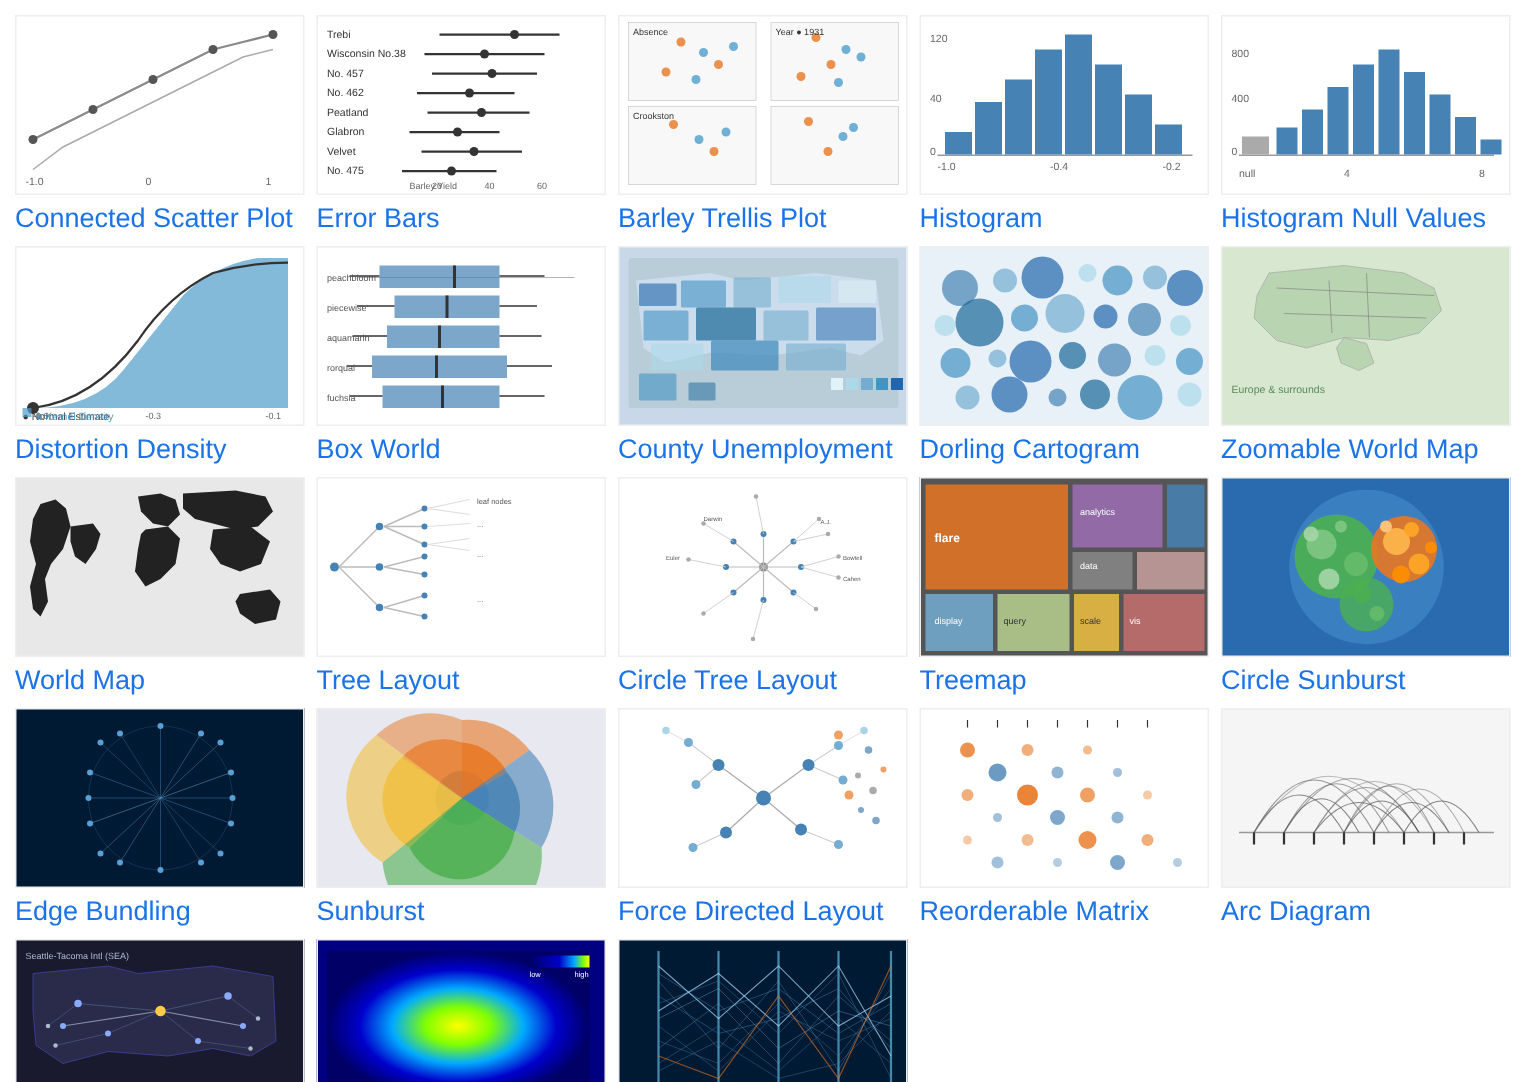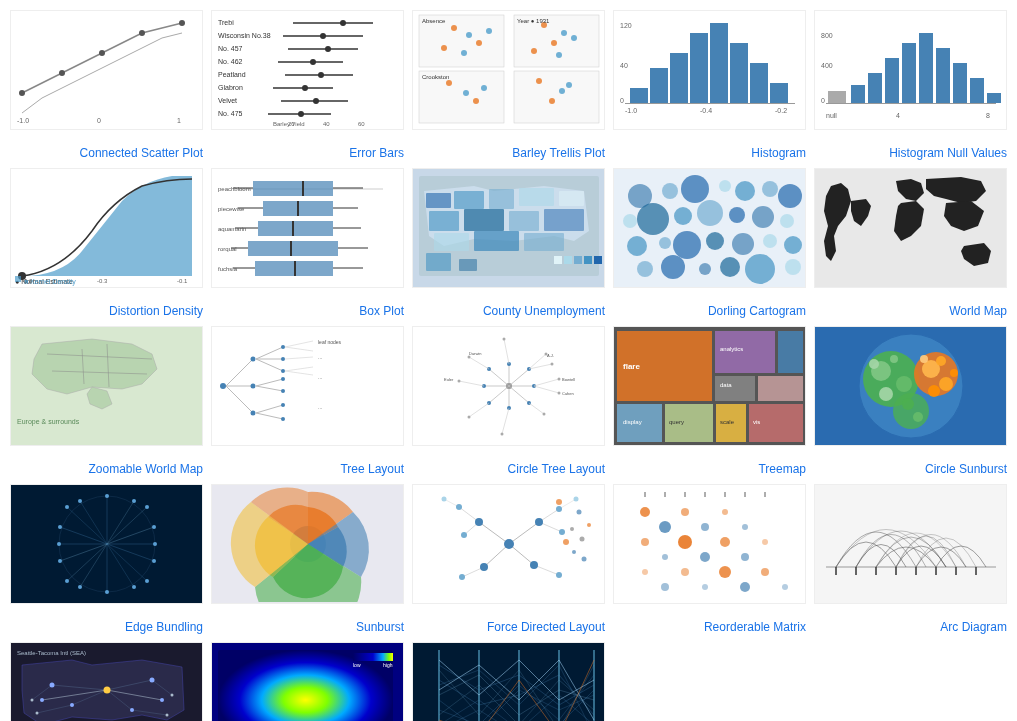--- a/index.html
+++ b/index.html
@@ -23,25 +23,24 @@
       width: 100%;
       height: 120px;
       overflow: hidden;
       border: 1px solid #eee;
       background: #f9f9f9;
       display: flex;
       align-items: center;
       justify-content: center;
     }
     .card-label {
-      margin-top: 16px;
-      font-size: 12px;
+      margin-top: 5px;
+      font-size: 18px;
       color: #1a73e8;
       text-decoration: none;
-      text-align: right;
     }
 
     
     .thumb-scatter { background: #fff; }
     .thumb-errorbars { background: #fff; }
     .thumb-barley { background: #fff; }
     .thumb-histogram { background: #fff; }
     .thumb-histnull { background: #fff; }
     .thumb-probdensity { background: #fff; }
     .thumb-boxplot { background: #fff; }
@@ -246,21 +245,21 @@
         <line x1="82" y1="90" x2="82" y2="105" stroke="#333" stroke-width="2"></line>
         <line x1="20" y1="97" x2="42" y2="97" stroke="#333" stroke-width="1"></line>
         <line x1="120" y1="97" x2="150" y2="97" stroke="#333" stroke-width="1"></line>
         <text x="5" y="20" font-size="6" fill="#555">peachbloom</text>
         <text x="5" y="40" font-size="6" fill="#555">piecewise</text>
         <text x="5" y="60" font-size="6" fill="#555">aquamarin</text>
         <text x="5" y="80" font-size="6" fill="#555">rorqual</text>
         <text x="5" y="100" font-size="6" fill="#555">fuchsia</text>
       </svg>
     </div>
-    <a class="card-label" href="#">Box Plot</a>
+    <a class="card-label" href="#">Box World</a>
   </div>
 
 
   <div class="card">
     <div class="card-thumbnail" style="background:#c8d8e8;">
       <svg width="190" height="115" viewBox="0 0 190 115">
 
         <rect x="5" y="5" width="180" height="100" fill="#b8cdd8" rx="2"></rect>
 
         <path d="M 10,20 L 60,15 L 80,20 L 100,18 L 130,15 L 170,20 L 175,60 L 160,70 L 140,65 L 100,70 L 60,68 L 30,75 L 15,65 Z" fill="#ddeeff" opacity="0.5"></path>
@@ -321,54 +320,54 @@
         <circle cx="90" cy="98" r="6" fill="#4682b4" opacity="0.7"></circle>
         <circle cx="115" cy="96" r="10" fill="#1a6699" opacity="0.7"></circle>
         <circle cx="145" cy="98" r="15" fill="#4393c3" opacity="0.7"></circle>
         <circle cx="178" cy="96" r="8" fill="#abd9e9" opacity="0.7"></circle>
       </svg>
     </div>
     <a class="card-label" href="#">Dorling Cartogram</a>
   </div>
 
   <div class="card">
-    <div class="card-thumbnail" style="background:#e8e8e8;">
-      <svg width="190" height="115" viewBox="0 0 190 115">
-
-        <path d="M 15,15 L 25,12 L 32,18 L 35,30 L 30,45 L 22,55 L 18,65 L 20,80 L 15,90 L 10,85 L 8,70 L 12,55 L 8,40 L 10,25 Z" fill="#222"></path>
-        <path d="M 35,30 L 50,28 L 55,35 L 52,45 L 45,55 L 38,50 L 35,40 Z" fill="#222"></path>
-
-        <path d="M 80,10 L 95,8 L 105,12 L 108,22 L 100,30 L 90,28 L 82,20 Z" fill="#222"></path>
-        <path d="M 85,32 L 100,30 L 108,38 L 105,55 L 95,65 L 85,70 L 78,60 L 80,45 L 82,35 Z" fill="#222"></path>
-
-        <path d="M 110,8 L 145,6 L 165,10 L 170,20 L 160,30 L 145,32 L 130,28 L 118,25 L 110,18 Z" fill="#222"></path>
-        <path d="M 130,32 L 155,30 L 168,40 L 162,55 L 148,60 L 135,55 L 128,45 Z" fill="#222"></path>
-
-        <path d="M 148,75 L 168,72 L 175,80 L 172,92 L 158,95 L 148,88 L 145,80 Z" fill="#222"></path>
-      </svg>
-    </div>
-    <a class="card-label" href="#">World Map</a>
-  </div>
-
-  <div class="card">
     <div class="card-thumbnail" style="background:#d8e8d0;">
       <svg width="190" height="115" viewBox="0 0 190 115">
 
         <path d="M 30,15 L 80,10 L 120,15 L 140,25 L 145,40 L 130,55 L 110,60 L 80,58 L 55,65 L 35,60 L 20,45 L 22,30 Z" fill="#b8d4b0" stroke="#aaa" stroke-width="0.5"></path>
         <path d="M 80,58 L 95,62 L 100,75 L 90,80 L 78,75 L 75,65 Z" fill="#b8d4b0" stroke="#aaa" stroke-width="0.5"></path>
 
         <line x1="70" y1="20" x2="72" y2="55" stroke="#888" stroke-width="0.5"></line>
         <line x1="95" y1="15" x2="97" y2="58" stroke="#888" stroke-width="0.5"></line>
         <line x1="35" y1="25" x2="140" y2="30" stroke="#888" stroke-width="0.5"></line>
         <line x1="40" y1="42" x2="135" y2="45" stroke="#888" stroke-width="0.5"></line>
 
         <text x="5" y="95" font-size="7" fill="#5a8a5a">Europe &amp; surrounds</text>
       </svg>
     </div>
     <a class="card-label" href="#">Zoomable World Map</a>
+  </div>
+
+  <div class="card">
+    <div class="card-thumbnail" style="background:#e8e8e8;">
+      <svg width="190" height="115" viewBox="0 0 190 115">
+
+        <path d="M 15,15 L 25,12 L 32,18 L 35,30 L 30,45 L 22,55 L 18,65 L 20,80 L 15,90 L 10,85 L 8,70 L 12,55 L 8,40 L 10,25 Z" fill="#222"></path>
+        <path d="M 35,30 L 50,28 L 55,35 L 52,45 L 45,55 L 38,50 L 35,40 Z" fill="#222"></path>
+
+        <path d="M 80,10 L 95,8 L 105,12 L 108,22 L 100,30 L 90,28 L 82,20 Z" fill="#222"></path>
+        <path d="M 85,32 L 100,30 L 108,38 L 105,55 L 95,65 L 85,70 L 78,60 L 80,45 L 82,35 Z" fill="#222"></path>
+
+        <path d="M 110,8 L 145,6 L 165,10 L 170,20 L 160,30 L 145,32 L 130,28 L 118,25 L 110,18 Z" fill="#222"></path>
+        <path d="M 130,32 L 155,30 L 168,40 L 162,55 L 148,60 L 135,55 L 128,45 Z" fill="#222"></path>
+
+        <path d="M 148,75 L 168,72 L 175,80 L 172,92 L 158,95 L 148,88 L 145,80 Z" fill="#222"></path>
+      </svg>
+    </div>
+    <a class="card-label" href="#">World Map</a>
   </div>
 
 
   <div class="card">
     <div class="card-thumbnail" style="background:#fff;">
       <svg width="190" height="115" viewBox="0 0 190 115">
 
         <circle cx="10" cy="57" r="3" fill="#4682b4"></circle>
 
         <line x1="13" y1="57" x2="40" y2="30" stroke="#bbb" stroke-width="1"></line>

